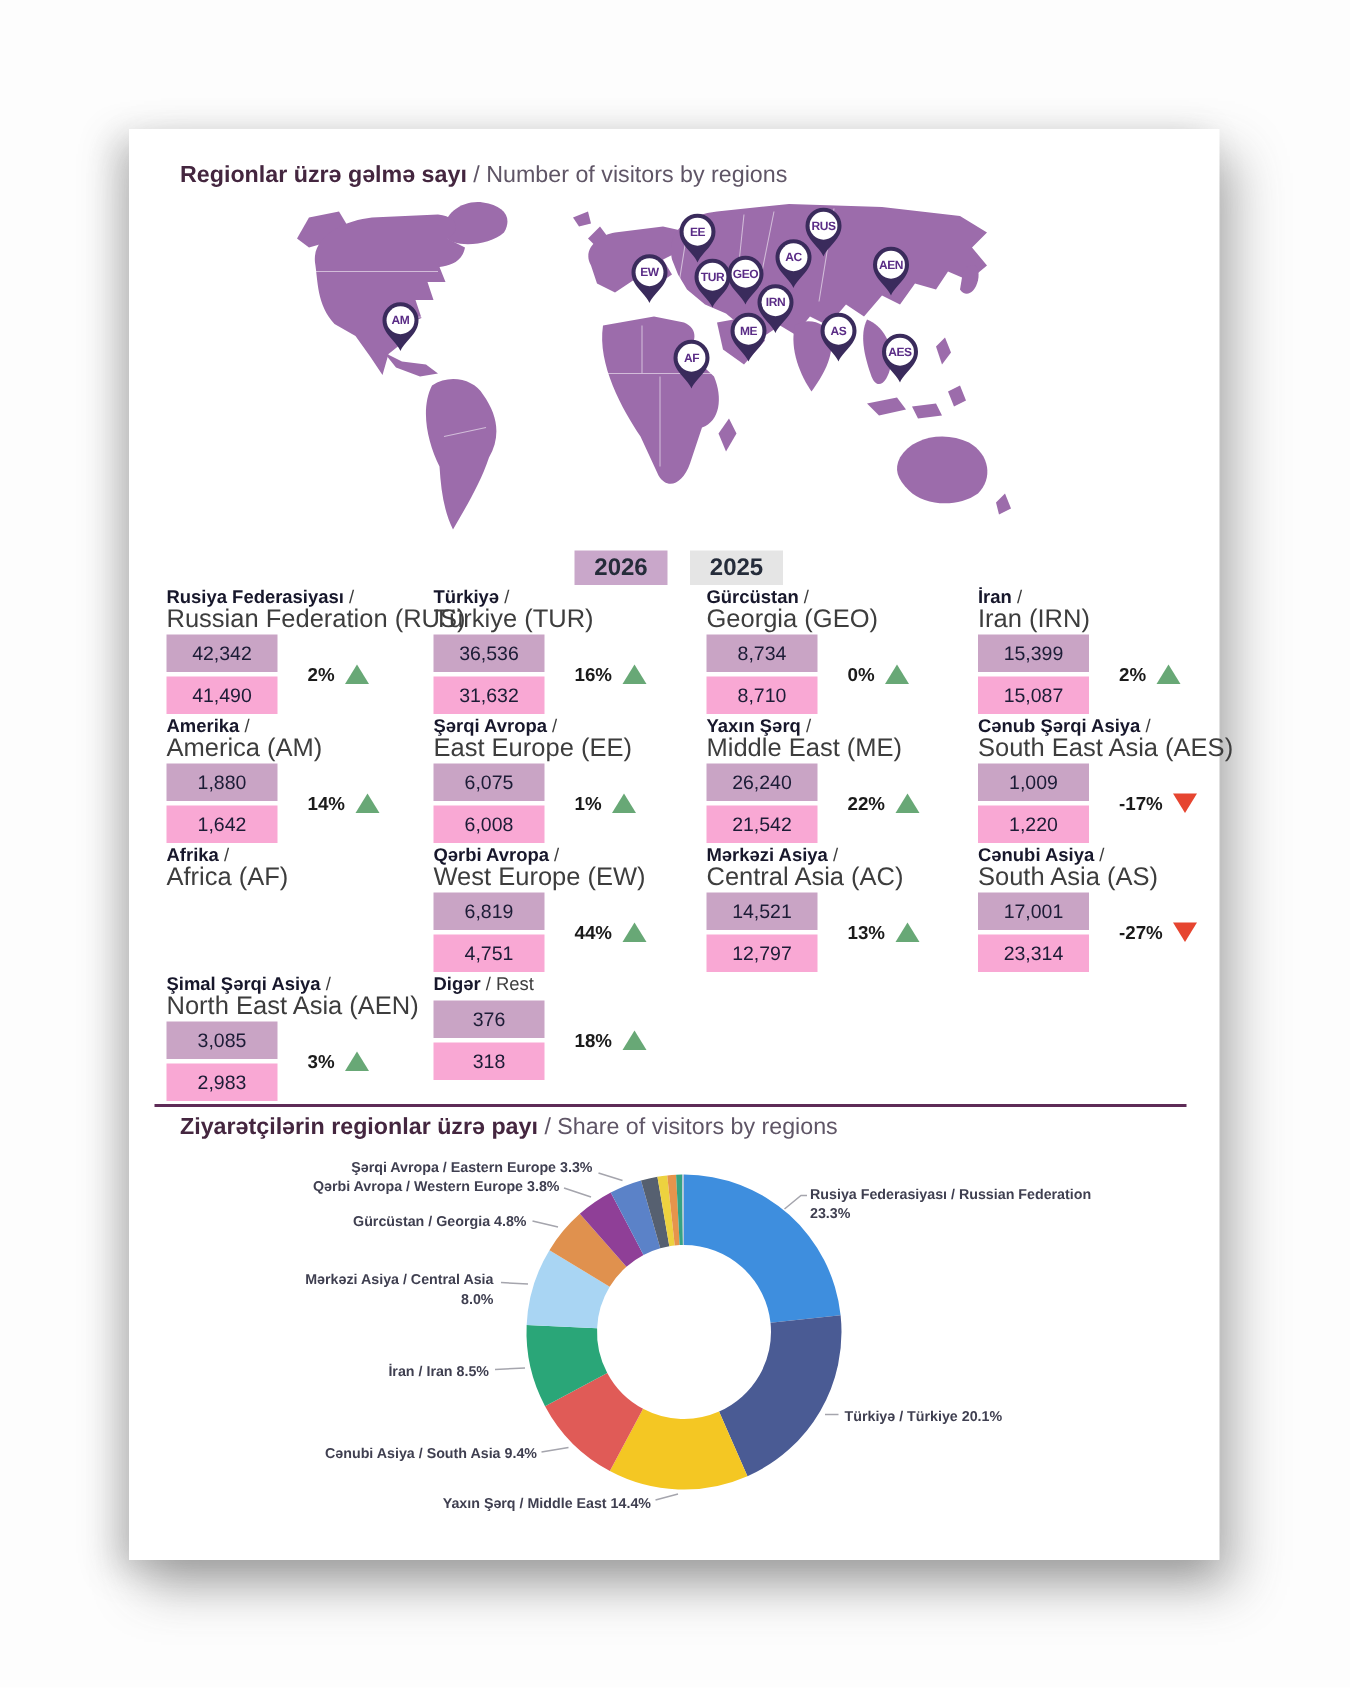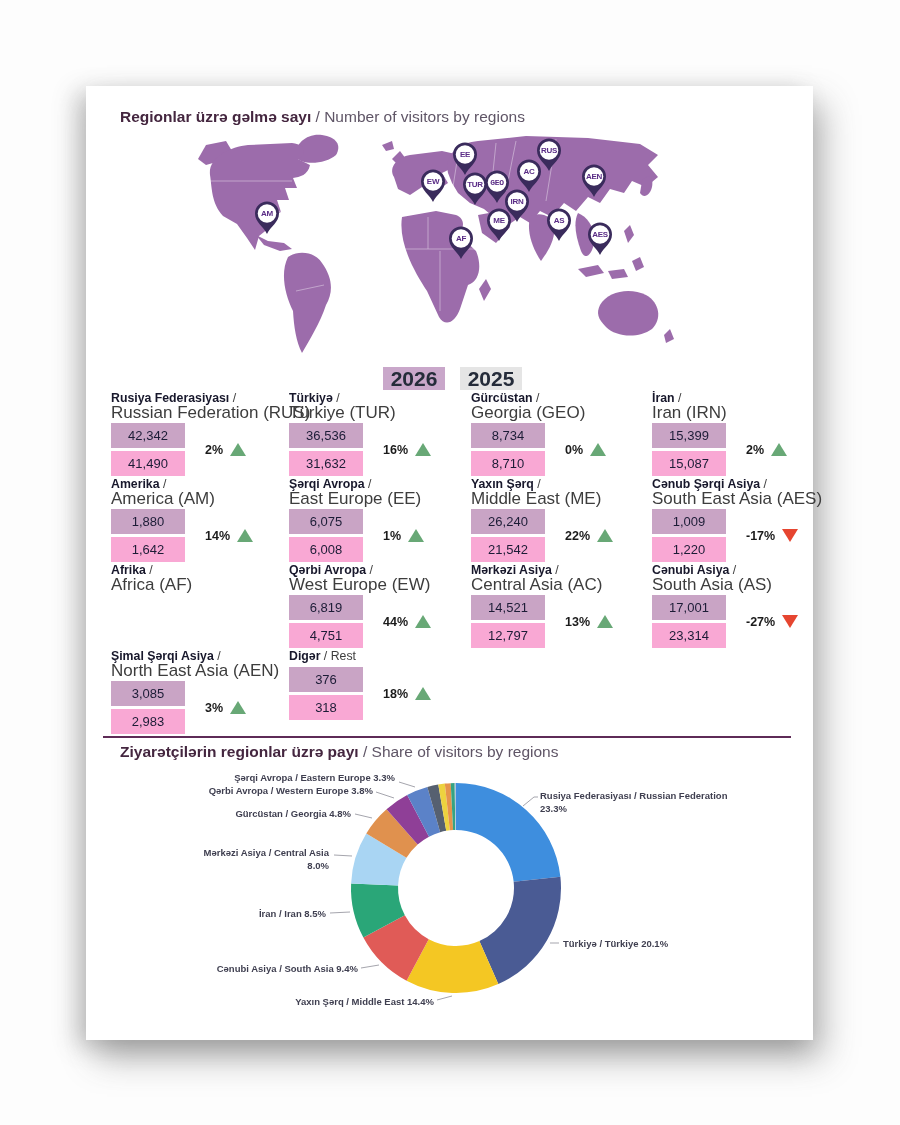--- a/index.html
+++ b/index.html
@@ -21,21 +21,21 @@
   .map{position:absolute;left:110px;top:45px;width:495px;height:230px;}
   .map svg.world{position:absolute;left:0;top:0;}
   .pin{position:absolute;width:26px;height:34px;}
   .pin svg{position:absolute;left:0;top:0;}
   .pin .pin-label{position:absolute;left:0;top:7.5px;width:26px;text-align:center;
     font-size:8px;font-weight:700;color:#5a2c86;letter-spacing:-0.3px;}
 
   
   .year-legend{position:absolute;left:297px;top:281px;display:flex;gap:15px;}
   .year-legend .yr{width:62px;height:23px;line-height:23px;text-align:center;
-    font-size:21px;font-weight:600;color:#252c3a;}
+    font-size:16px;font-weight:600;color:#252c3a;}
   .y2026{background:#c9a7ca;}
   .y2025{background:#e5e5e5;}
 
   
   #stats-grid{position:absolute;left:25px;top:305px;display:grid;
     grid-template-columns:178px 182px 181px 141px;row-gap:9px;}
   .card{height:77px;}
   .card-name{font-size:12.3px;line-height:15px;color:#17172b;white-space:nowrap;}
   .card-name .az{font-weight:700;}
   .card-name .sep{font-weight:400;color:#3d3d3d;}
@@ -124,21 +124,21 @@
           </svg>
           <span class="pin-label">EE</span>
         </div>
         <div class="pin" style="left: 266px; top: 41px;">
           <svg width="26" height="34" viewBox="0 0 26 34">
             <path d="M13,33 C10,26 1,21.5 1,12.5 A12,12 0 1 1 25,12.5 C25,21.5 16,26 13,33 Z" fill="#3a2b5c"></path>
             <circle cx="13" cy="12.5" r="9.3" fill="#ffffff"></circle>
           </svg>
           <span class="pin-label">TUR</span>
         </div>
-        <div class="pin" style="left: 288px; top: 39px; font-family: Liberation Mono, monospace;">
+        <div class="pin" style="left: 288px; top: 39px;">
           <svg width="26" height="34" viewBox="0 0 26 34">
             <path d="M13,33 C10,26 1,21.5 1,12.5 A12,12 0 1 1 25,12.5 C25,21.5 16,26 13,33 Z" fill="#3a2b5c"></path>
             <circle cx="13" cy="12.5" r="9.3" fill="#ffffff"></circle>
           </svg>
           <span class="pin-label">GEO</span>
         </div>
         <div class="pin" style="left: 320px; top: 28px;">
           <svg width="26" height="34" viewBox="0 0 26 34">
             <path d="M13,33 C10,26 1,21.5 1,12.5 A12,12 0 1 1 25,12.5 C25,21.5 16,26 13,33 Z" fill="#3a2b5c"></path>
             <circle cx="13" cy="12.5" r="9.3" fill="#ffffff"></circle>

